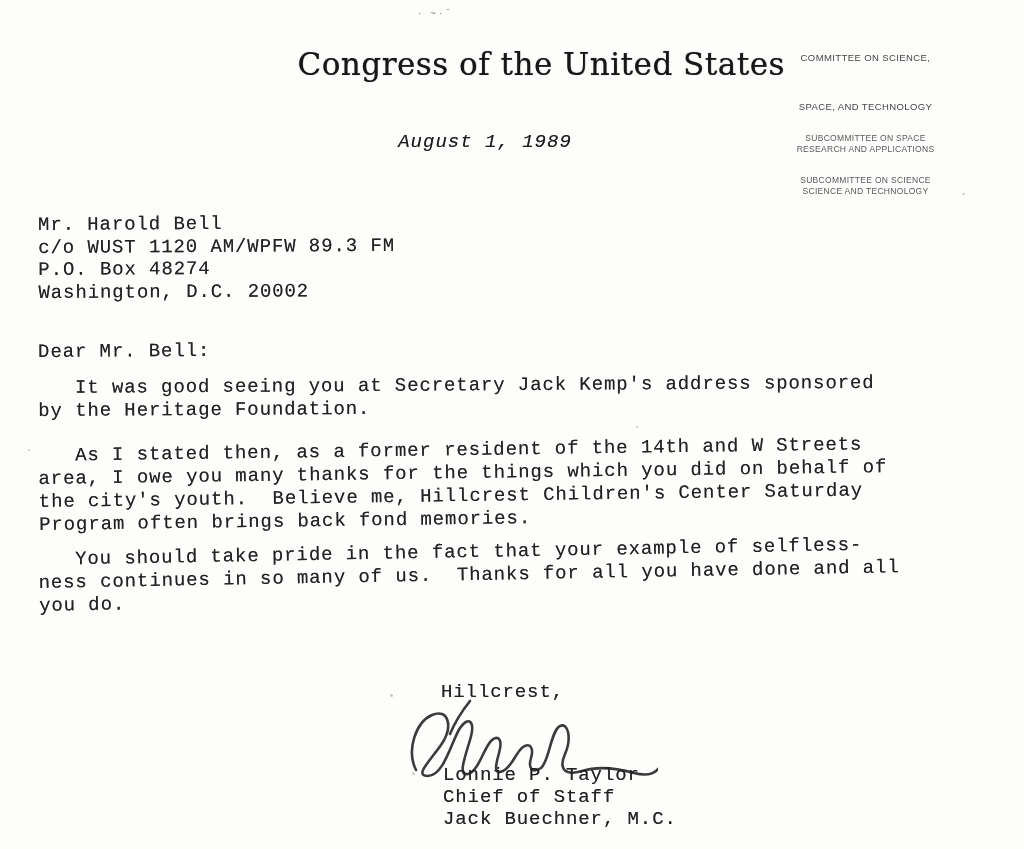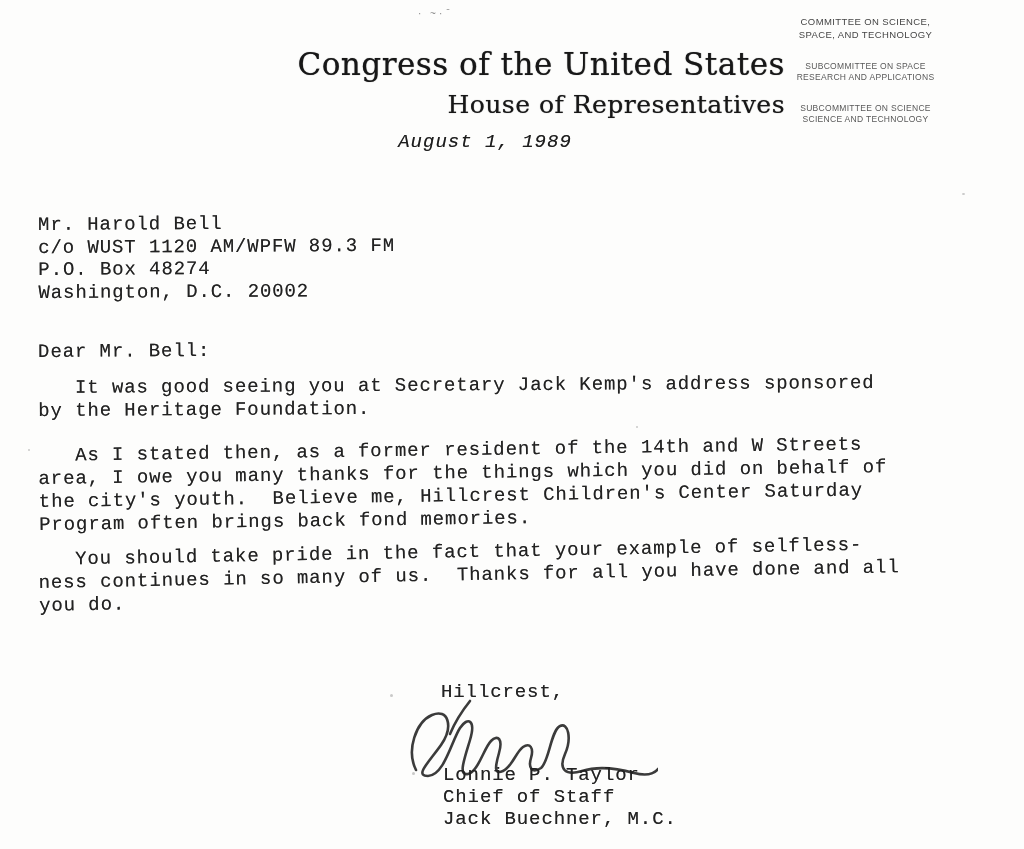--- a/index.html
+++ b/index.html
@@ -66,20 +66,21 @@
     width: 155px;
     text-align: center;
     font-family: "Liberation Sans", "DejaVu Sans", sans-serif;
     color: #4c4c4c;
   }
   .committee .main-line {
     font-size: 9.5px;
     line-height: 12.5px;
     letter-spacing: 0.4px;
     color: #454545;
+    margin-top: 36px;
   }
   .committee .sub-group { margin-top: 20px; }
   .committee .sub-line {
     font-size: 8.5px;
     line-height: 11px;
     letter-spacing: 0.3px;
     color: #585858;
   }
 
   
@@ -133,21 +134,20 @@
 <div class="page">
 
   <div class="smudge">· ~·  ̄</div>
   <div class="speck speck-1"></div>
   <div class="speck speck-2"></div>
   <div class="speck speck-3"></div>
   <div class="speck speck-4"></div>
   <div class="speck speck-5"></div>
 
   <div class="gothic gothic-main">Congress of the United States</div>
-  <div class="gothic gothic-sub">House of Representatives</div>
   <div class="dateline">
     <span class="inner">August 1, 1989</span>
   </div>
 
   <div class="committee">
     <div class="main-line">COMMITTEE ON SCIENCE,</div>
     <div class="main-line">SPACE, AND TECHNOLOGY</div>
     <div class="sub-group">
       <div class="sub-line">SUBCOMMITTEE ON SPACE</div>
       <div class="sub-line">RESEARCH AND APPLICATIONS</div>

